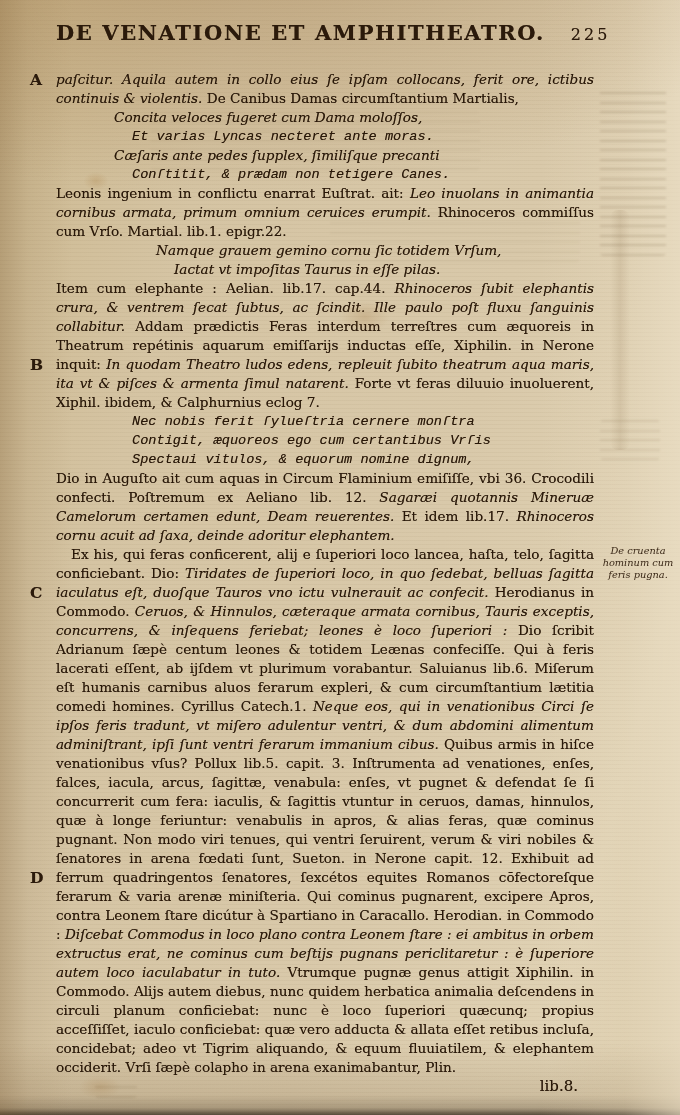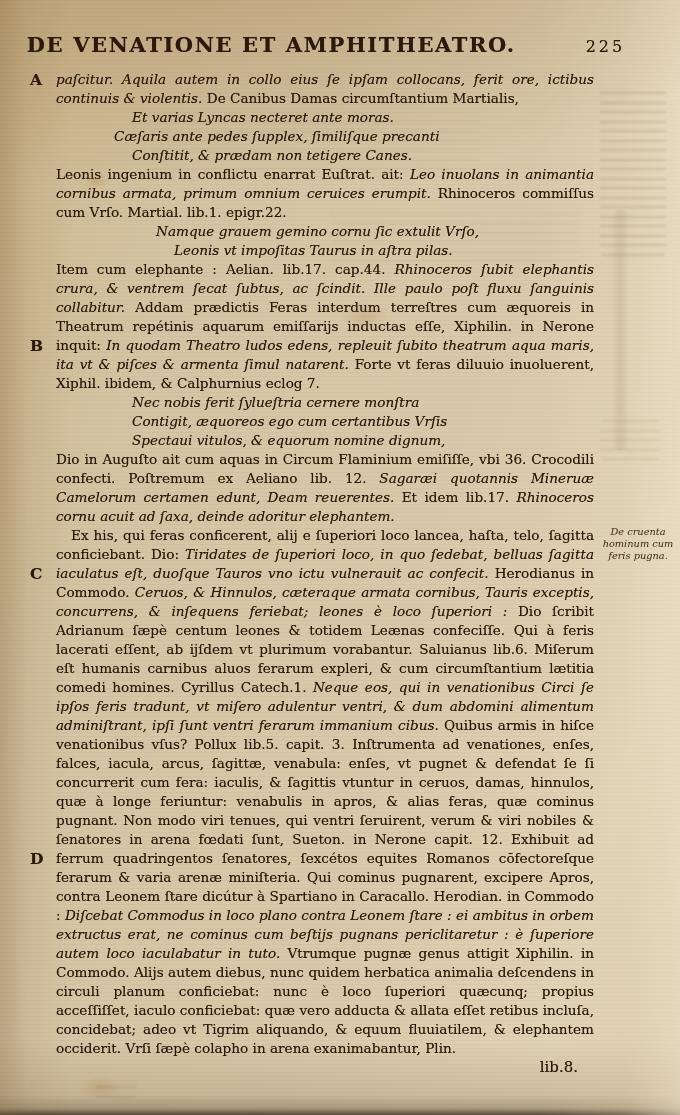--- a/index.html
+++ b/index.html
@@ -10,45 +10,44 @@
     background-color:#d5c3a1;
     background-image:
       radial-gradient(ellipse 950px 420px at 32% -6%, rgba(148,108,58,0.40), rgba(148,108,58,0) 62%),
       linear-gradient(90deg, rgba(122,90,50,0.30) 0px, rgba(122,90,50,0.10) 28px, rgba(122,90,50,0) 72px),
       linear-gradient(270deg, rgba(236,224,199,0.65) 0px, rgba(236,224,199,0.22) 55px, rgba(236,224,199,0) 140px),
       linear-gradient(0deg, rgba(30,20,9,0.70) 0px, rgba(58,40,19,0.30) 7px, rgba(92,66,35,0.14) 20px, rgba(92,66,35,0) 72px),
       repeating-linear-gradient(180deg, rgba(110,85,50,0.05) 0 1px, rgba(0,0,0,0) 1px 4px),
       linear-gradient(105deg, #ccb88f 0%, #d5c4a3 25%, #d9c9aa 60%, #e0d2b4 85%, #d7c6a4 100%);
   }
   .header{
-    position:absolute;left:56px;top:32px;width:540px;
-    display:flex;justify-content:center;align-items:baseline;gap:26px;
+    position:absolute;left:56px;top:20px;width:540px;
+    display:flex;justify-content:flex-start;align-items:baseline;gap:26px;
     white-space:nowrap;
   }
   .running-title{
     font-size:21px;font-weight:bold;letter-spacing:1.6px;color:#2b1a0b;
     text-shadow:0 0 0.6px rgba(43,26,11,0.6);
   }
   .page-number{
     font-size:16px;letter-spacing:3px;color:#2b1a0b;
     text-shadow:0 0 0.5px rgba(43,26,11,0.5);
-    margin-left:44px;
   }
   .body{position:absolute;left:56px;top:70px;width:538px;}
   .para{
     margin:0;font-size:13.6px;line-height:19px;text-align:justify;
     text-shadow:0 0 0.5px rgba(40,23,8,0.55);
   }
   .para.indent{text-indent:15px;}
   .it{font-style:italic;}
   .verse{font-style:italic;font-size:13.6px;line-height:19px;
     text-shadow:0 0 0.5px rgba(40,23,8,0.55);}
   .vline{white-space:nowrap;}
   .vline.ind0{padding-left:58px;}
-  .vline.ind1{padding-left:76px;}
+  .vline.ind1{padding-left:76px;font-family:Liberation Mono, monospace;}
   .vline.ind2{padding-left:100px;}
   .vline.ind3{padding-left:118px;}
   .mletter{
     position:absolute;left:-26px;font-style:normal;font-size:15.5px;
     font-weight:bold;color:#2b1a0b;text-indent:0;
     text-shadow:0 0 0.5px rgba(43,26,11,0.5);
   }
   .margin-note{
     position:absolute;left:542px;width:80px;
     font-style:italic;font-size:9.8px;line-height:11.8px;text-align:center;
@@ -80,28 +79,29 @@
 
   <div class="header">
     <span class="running-title">DE VENATIONE ET AMPHITHEATRO.</span>
     <span class="page-number">225</span>
   </div>
 
   <div class="body">
     <div id="blocks">
         <p class="para"><span class="mletter">A</span><span class="it">paſcitur. Aquila autem in collo eius ſe ipſam collocans, ferit ore, ictibus continuis &amp; violentis.</span><span> De Canibus Damas circumſtantium Martialis,</span></p>
         <div class="verse">
+          <div class="vline ind0">Concita veloces fugeret cum Dama moloſſos,</div>
           <div class="vline ind1">Et varias Lyncas necteret ante moras.</div>
           <div class="vline ind0">Cæſaris ante pedes ſupplex, ſimiliſque precanti</div>
           <div class="vline ind1">Conſtitit, &amp; prædam non tetigere Canes.</div>
         </div>
         <p class="para"><span>Leonis ingenium in conflictu enarrat Euſtrat. ait: </span><span class="it">Leo inuolans in animantia cornibus armata, primum omnium ceruices erumpit.</span><span> Rhinoceros commiſſus cum Vrſo. Martial. lib.1. epigr.22.</span></p>
         <div class="verse">
-          <div class="vline ind2">Namque grauem gemino cornu ſic extulit Vrſo,</div>
-          <div class="vline ind3">Leonis vt impoſitas Taurus in aſtra pilas.</div>
+          <div class="vline ind2">Namque grauem gemino cornu ſic totidem Vrſum,</div>
+          <div class="vline ind3">Iactat vt impoſitas Taurus in eſſe pilas.</div>
         </div>
         <p class="para"><span>Item cum elephante : Aelian. lib.17. cap.44. </span><span class="it">Rhinoceros ſubit elephantis crura, &amp; ventrem ſecat ſubtus, ac ſcindit. Ille paulo poſt fluxu ſanguinis collabitur.</span><span> Addam prædictis Feras interdum terreſtres cum æquoreis in Theatrum repétinis aquarum emiſſarijs inductas eſſe, Xiphilin. in Nerone inquit: </span><span class="mletter">B</span><span class="it">In quodam Theatro ludos edens, repleuit ſubito theatrum aqua maris, ita vt &amp; piſces &amp; armenta ſimul natarent.</span><span> Forte vt feras diluuio inuoluerent, Xiphil. ibidem, &amp; Calphurnius eclog 7.</span></p>
         <div class="verse">
           <div class="vline ind1">Nec nobis ferit ſylueſtria cernere monſtra</div>
           <div class="vline ind1">Contigit, æquoreos ego cum certantibus Vrſis</div>
           <div class="vline ind1">Spectaui vitulos, &amp; equorum nomine dignum,</div>
         </div>
         <p class="para"><span>Dio in Auguſto ait cum aquas in Circum Flaminium emiſiſſe, vbi 36. Crocodili confecti. Poſtremum ex Aeliano lib. 12. </span><span class="it">Sagaræi quotannis Mineruæ Camelorum certamen edunt, Deam reuerentes.</span><span> Et idem lib.17. </span><span class="it">Rhinoceros cornu acuit ad ſaxa, deinde adoritur elephantem.</span></p>
         <p class="para indent"><span class="margin-note">De cruenta hominum cum feris pugna.</span><span>Ex his, qui feras conficerent, alij e ſuperiori loco lancea, haſta, telo, ſagitta conficiebant. Dio: </span><span class="it">Tiridates de ſuperiori loco, in quo ſedebat, belluas ſagitta iaculatus eſt, duoſque Tauros vno ictu vulnerauit ac confecit.</span><span> He</span><span class="mletter">C</span><span>rodianus in Commodo. </span><span class="it">Ceruos, &amp; Hinnulos, cæteraque armata cornibus, Tauris exceptis, concurrens, &amp; inſequens feriebat; leones è loco ſuperiori :</span><span> Dio ſcribit Adrianum ſæpè centum leones &amp; totidem Leænas confeciſſe. Qui à feris lacerati eſſent, ab ijſdem vt plurimum vorabantur. Saluianus lib.6. Miſerum eſt humanis carnibus aluos ferarum expleri, &amp; cum circumſtantium lætitia comedi homines. Cyrillus Catech.1. </span><span class="it">Neque eos, qui in venationibus Circi ſe ipſos feris tradunt, vt miſero adulentur ventri, &amp; dum abdomini alimentum adminiſtrant, ipſi ſunt ventri ferarum immanium cibus.</span><span> Quibus armis in hiſce venationibus vſus? Pollux lib.5. capit. 3. Inſtrumenta ad venationes, enſes, falces, iacula, arcus, ſagittæ, venabula: enſes, vt pugnet &amp; defendat ſe ſi concurrerit cum fera: iaculis, &amp; ſagittis vtuntur in ceruos, damas, hinnulos, quæ à longe feriuntur: venabulis in apros, &amp; alias feras, quæ cominus pugnant. Non modo viri tenues, qui ventri ſeruirent, verum &amp; viri nobiles &amp; ſenatores in arena fœdati ſunt, Sueton. in Nerone capit. 12. Exhibuit ad ferrum quadringentos ſenatores, ſexcétos equites Romanos cō</span><span class="mletter">D</span><span>fectoreſque ferarum &amp; varia arenæ miniſteria. Qui cominus pugnarent, excipere Apros, contra Leonem ſtare dicútur à Spartiano in Caracallo. Herodian. in Commodo : </span><span class="it">Diſcebat Commodus in loco plano contra Leonem ſtare : ei ambitus in orbem extructus erat, ne cominus cum beſtijs pugnans periclitaretur : è ſuperiore autem loco iaculabatur in tuto.</span><span> Vtrumque pugnæ genus attigit Xiphilin. in Commodo. Alijs autem diebus, nunc quidem herbatica animalia deſcendens in circuli planum conficiebat: nunc è loco ſuperiori quæcunq; propius acceſſiſſet, iaculo conficiebat: quæ vero adducta &amp; allata eſſet retibus incluſa, concidebat; adeo vt Tigrim aliquando, &amp; equum fluuiatilem, &amp; elephantem occiderit. Vrſi ſæpè colapho in arena exanimabantur, Plin.</span></p>
       </div>

